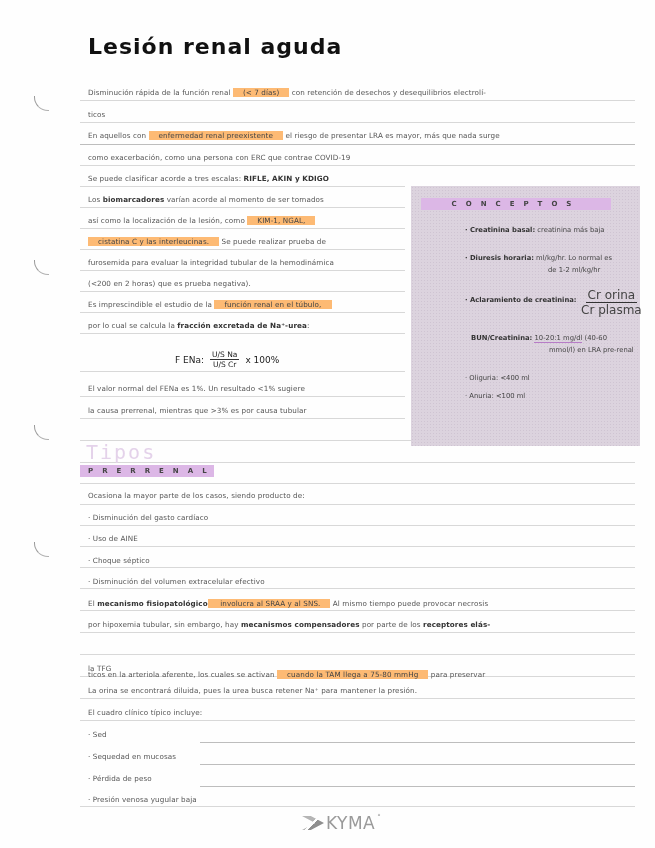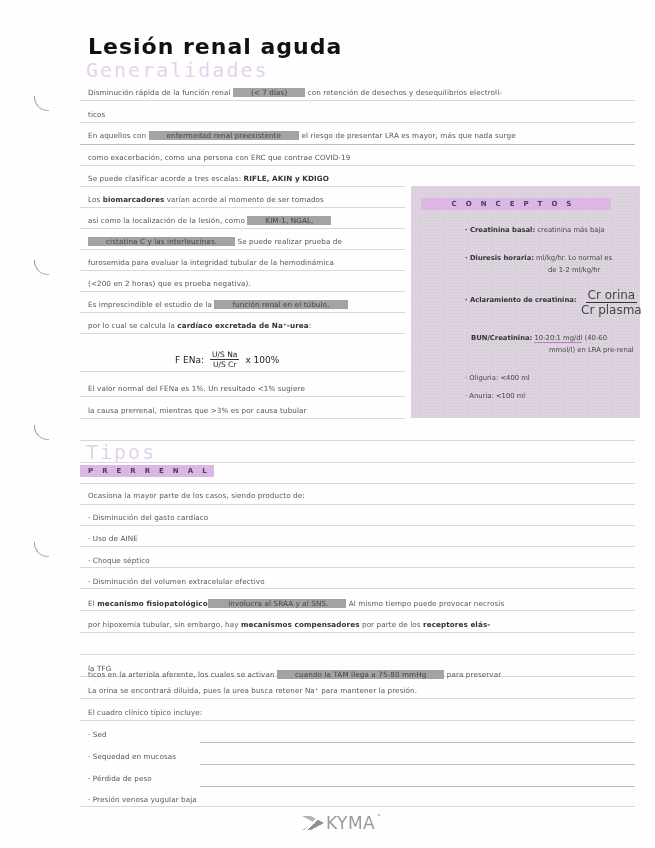--- a/index.html
+++ b/index.html
@@ -23,29 +23,29 @@
     letter-spacing:1px; color:#111;
   }
   .section-heading {
     position:absolute; font-family:"DejaVu Sans Mono", monospace;
     font-size:20px; color:#e4d2ea; letter-spacing:2px;
   }
   .line {
     position:absolute; left:88px; font-size:7.2px; color:#555;
     white-space:nowrap; letter-spacing:0.1px;
   }
-  .hl { background:#a3a3a3; color:#444; padding:0 18px; }
+  .hl { background:#fdba74; color:#444; padding:0 10px; }
   .bold { font-weight:bold; color:#333; }
   .ul { text-decoration-color:#888; }
   .banner {
     position:absolute; background:#dcb7e6; font-size:7px; letter-spacing:9px;
     font-weight:bold; color:#444; padding:2px 8px; box-sizing:border-box;
   }
   .concepts-box {
-    position:absolute; left:411px; top:186px; width:229px; height:232px;
+    position:absolute; left:411px; top:186px; width:229px; height:260px;
     background:#dcd3de;
     background-image:radial-gradient(#cfc4d2 0.6px, transparent 0.7px);
     background-size:3px 3px;
   }
   .concepts-item { position:absolute; font-size:6.8px; color:#444; white-space:nowrap;margin-left:42px; }
   .formula {
     position:absolute; left:175px; top:350px; font-size:9px; color:#222;
     display:flex; align-items:center; gap:6px;
   }
   .frac { display:inline-flex; flex-direction:column; align-items:center; font-size:7.5px; }
@@ -99,21 +99,20 @@
   <div class="rule dark" style="top:786px;left:200px"></div>
   <div class="rule" style="top:806px"></div>
 
   <div class="hole" style="top:96px"></div>
   <div class="hole" style="top:260px"></div>
   <div class="hole" style="top:425px"></div>
   <div class="hole" style="top:542px"></div>
 
   <div class="title">Lesión renal aguda</div>
 
-  <div class="section-heading" style="left:86px;top:58px">Generalidades</div>
 
   <div class="line" style="top:88px">
     <span>Disminución rápida de la función renal </span><span class="hl">(&lt; 7 días)</span><span> con retención de desechos y desequilibrios electrolí-</span>
   </div>
   <div class="line" style="top:110px">
     <span>ticos</span>
   </div>
   <div class="line" style="top:131px">
     <span>En aquellos con </span><span class="hl ul">enfermedad renal preexistente</span><span> el riesgo de presentar LRA es mayor, más que nada surge</span>
   </div>
@@ -136,21 +135,21 @@
   <div class="line" style="top:258px">
     <span>furosemida para evaluar la integridad tubular de la hemodinámica</span>
   </div>
   <div class="line" style="top:279px">
     <span>(&lt;200 en 2 horas) que es prueba negativa).</span>
   </div>
   <div class="line" style="top:300px">
     <span>Es imprescindible el estudio de la </span><span class="hl">función renal en el túbulo,</span>
   </div>
   <div class="line" style="top:321px">
-    <span>por lo cual se calcula la </span><span class="bold">cardíaco excretada de Na⁺-urea</span><span>:</span>
+    <span>por lo cual se calcula la </span><span class="bold">fracción excretada de Na⁺-urea</span><span>:</span>
   </div>
 
   <div class="formula">
     <span>F ENa:</span>
     <span class="frac">
       <span class="num">U/S Na</span>
       <span>U/S Cr</span>
     </span>
     <span>x 100%</span>
   </div>

